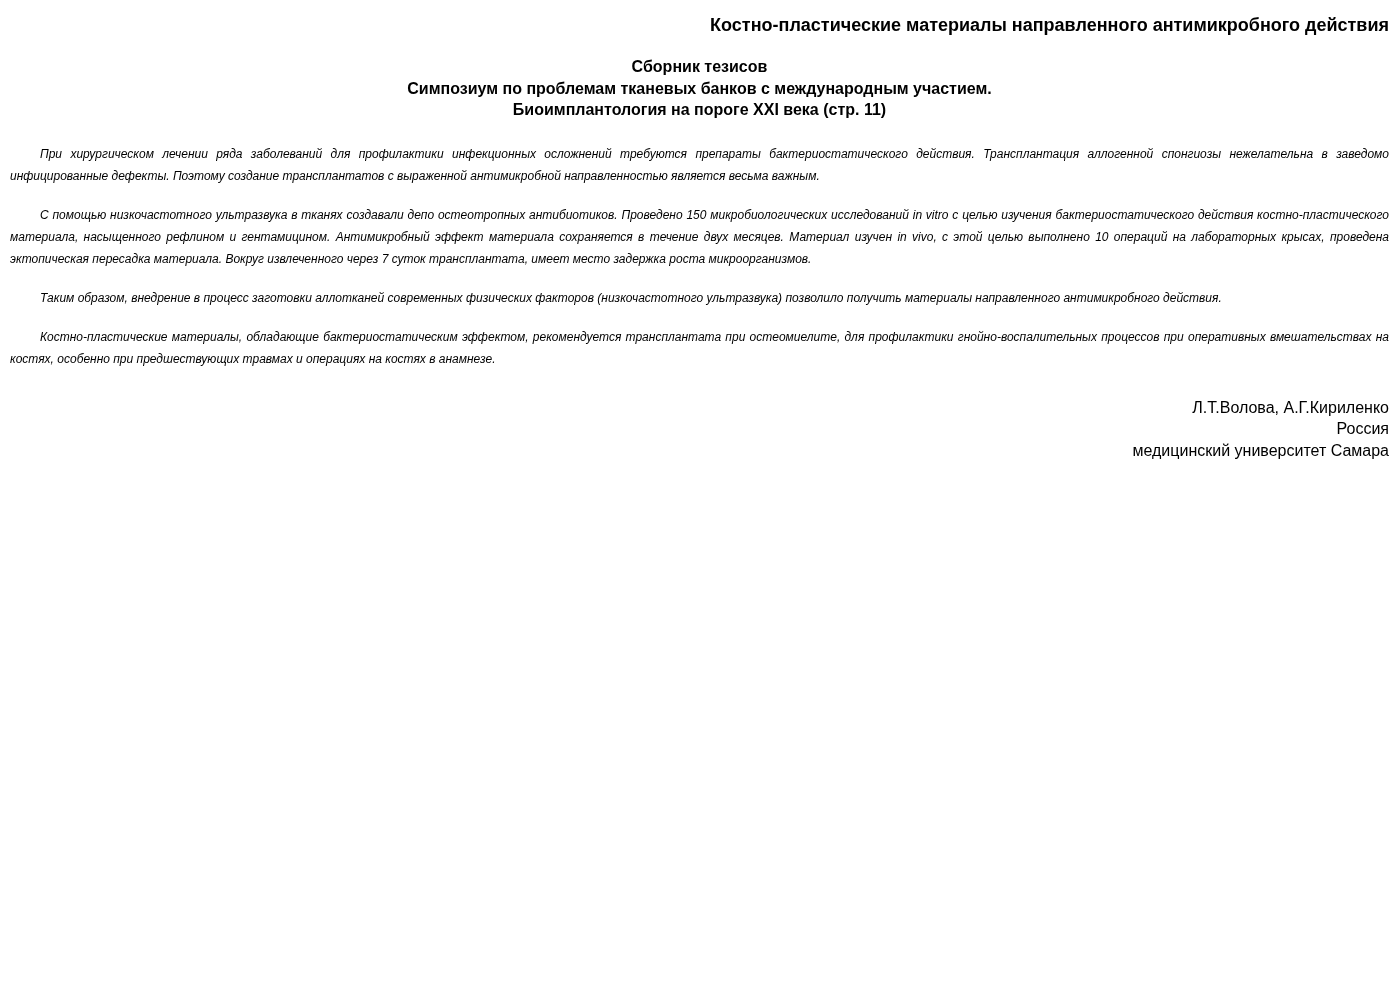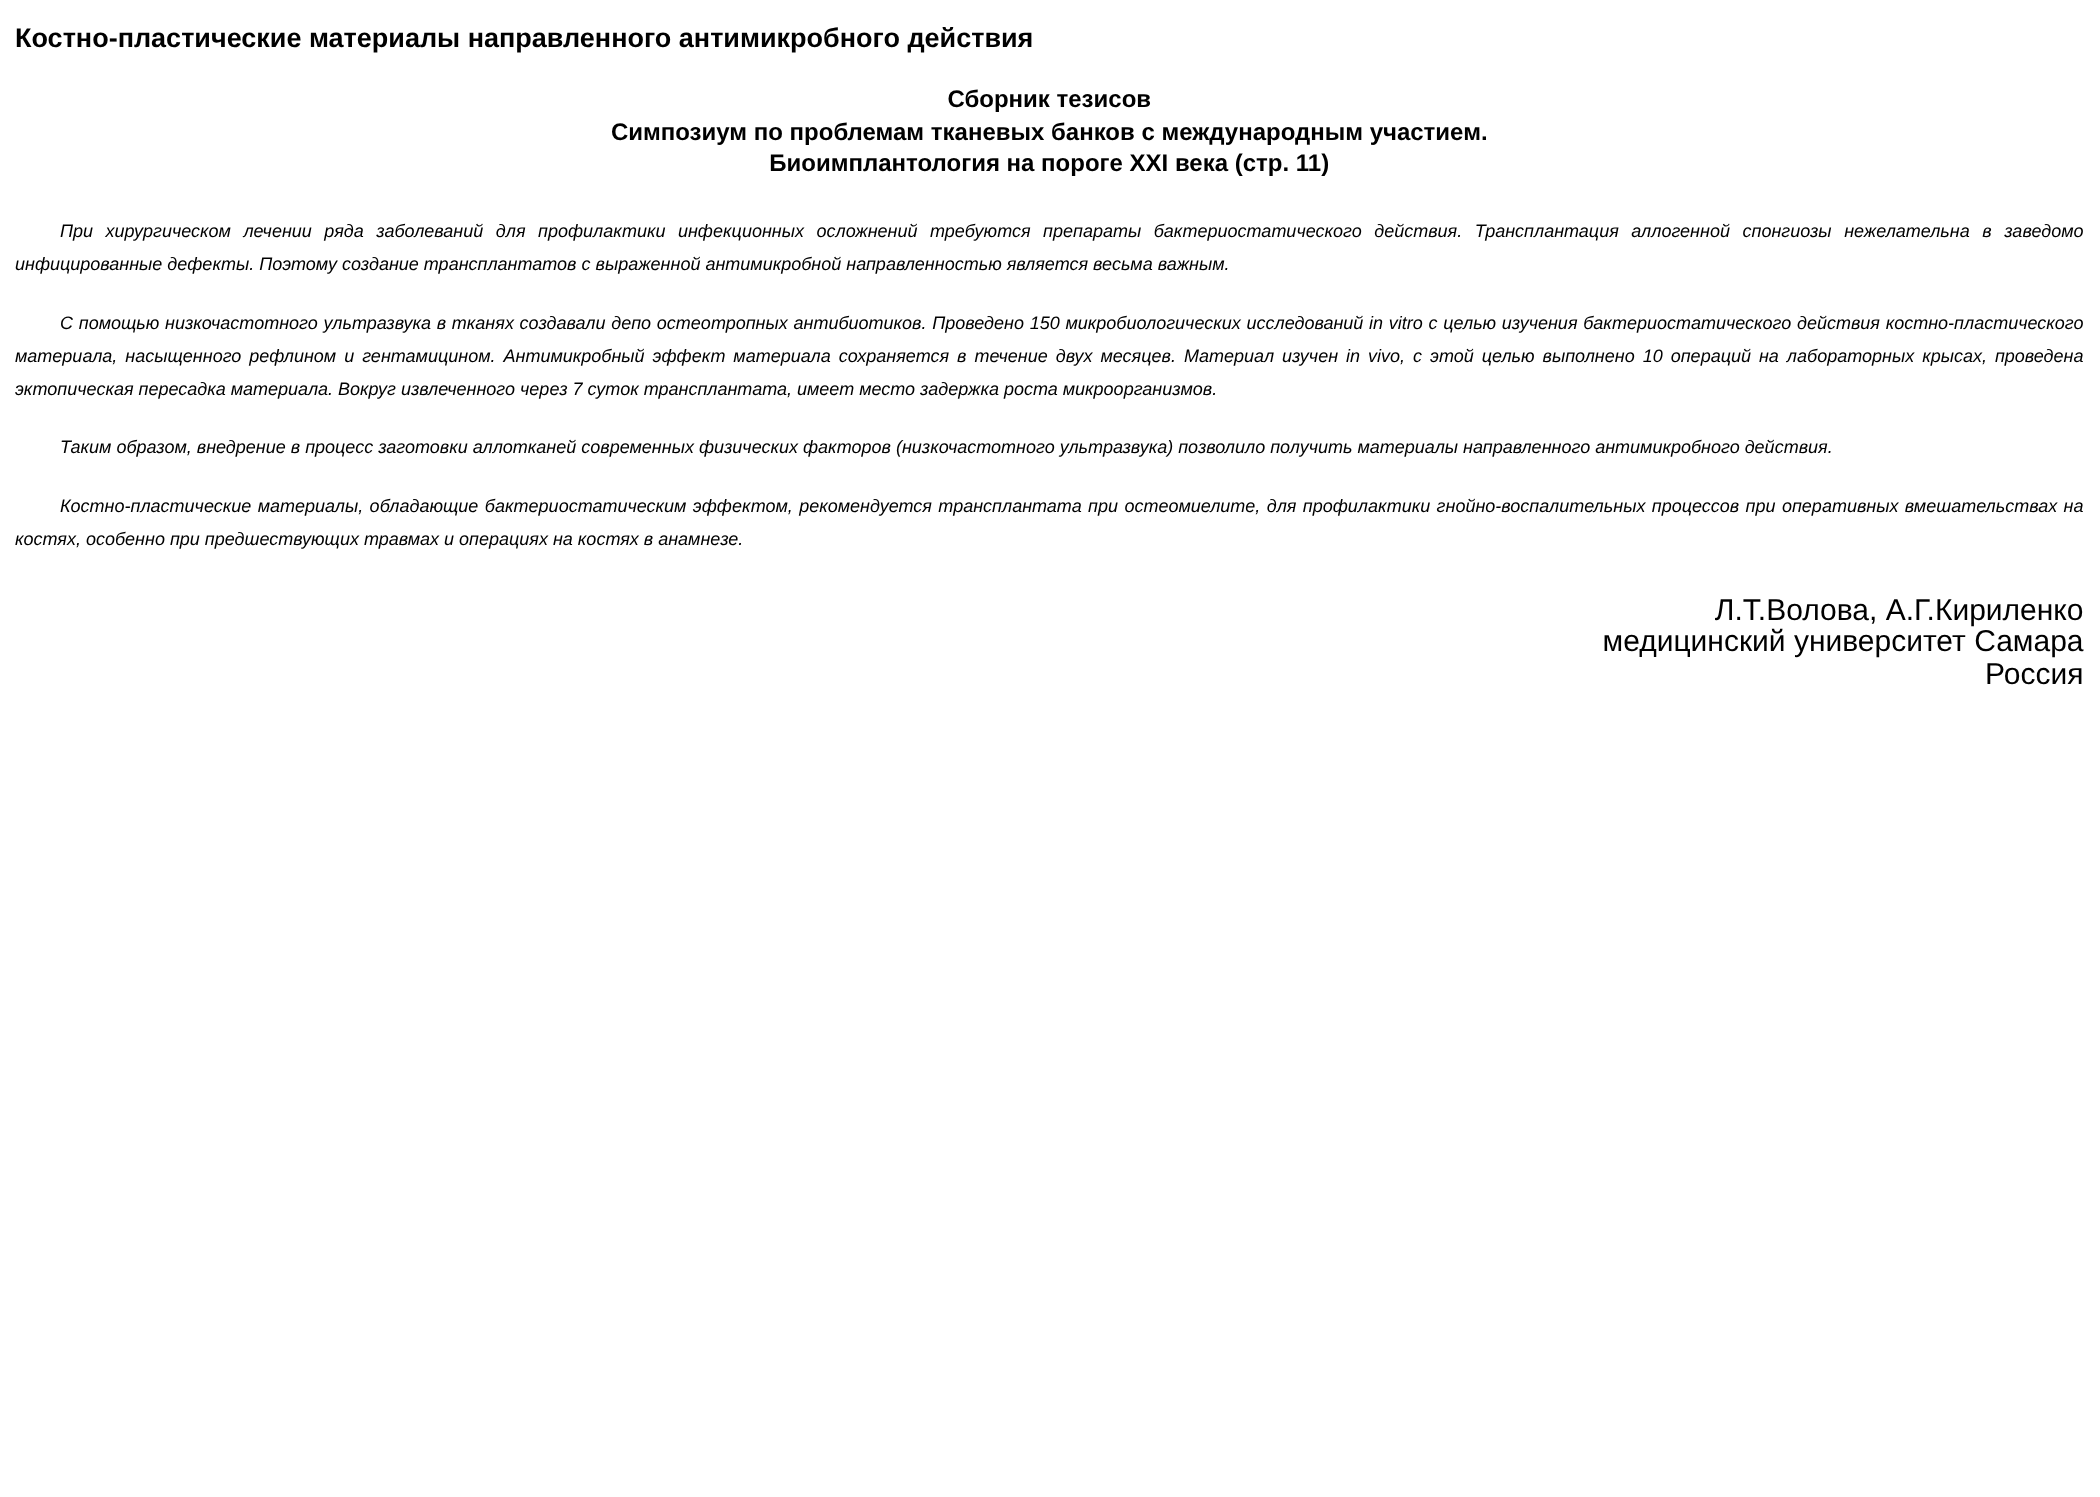--- a/index.html
+++ b/index.html
@@ -12,21 +12,21 @@
   .page {
     position: relative;
     width: 1400px;
     height: 998px;
     background: #ffffff;
     overflow: hidden;
     box-sizing: border-box;
     padding: 12px 11px 0 10px;
   }
   .doc-title {
-    text-align: left;
+    text-align: right;
     font-weight: bold;
     font-size: 18px;
     line-height: 22px;
     margin: 2px 0 20px 0;
   }
   .doc-subtitle {
     text-align: center;
     font-weight: bold;
     font-size: 16px;
     line-height: 21.5px;
@@ -35,21 +35,21 @@
   .doc-body p {
     font-size: 12px;
     line-height: 22px;
     text-align: justify;
     text-indent: 30px;
     margin: 0 0 17px 0;
     font-style: italic;
   }
   .doc-signature {
     text-align: right;
-    font-size: 20px;
+    font-size: 16px;
     line-height: 21.5px;
     margin-top: 27px;
   }
 </style>
 </head>
 <body>
 
 <div class="page">
 
   <h1 class="doc-title">Костно-пластические материалы направленного антимикробного действия</h1>
@@ -62,17 +62,17 @@
 
   <div class="doc-body">
     <p>При хирургическом лечении ряда заболеваний для профилактики инфекционных осложнений требуются препараты бактериостатического действия. Трансплантация аллогенной спонгиозы нежелательна в заведомо инфицированные дефекты. Поэтому создание трансплантатов с выраженной антимикробной направленностью является весьма важным.</p>
     <p>С помощью низкочастотного ультразвука в тканях создавали депо остеотропных антибиотиков. Проведено 150 микробиологических исследований in vitro с целью изучения бактериостатического действия костно-пластического материала, насыщенного рефлином и гентамицином. Антимикробный эффект материала сохраняется в течение двух месяцев. Материал изучен in vivo, с этой целью выполнено 10 операций на лабораторных крысах, проведена эктопическая пересадка материала. Вокруг извлеченного через 7 суток трансплантата, имеет место задержка роста микроорганизмов.</p>
     <p>Таким образом, внедрение в процесс заготовки аллотканей современных физических факторов (низкочастотного ультразвука) позволило получить материалы направленного антимикробного действия.</p>
     <p>Костно-пластические материалы, обладающие бактериостатическим эффектом, рекомендуется трансплантата при остеомиелите, для профилактики гнойно-воспалительных процессов при оперативных вмешательствах на костях, особенно при предшествующих травмах и операциях на костях в анамнезе.</p>
   </div>
 
   <div class="doc-signature">
     <div>Л.Т.Волова, А.Г.Кириленко</div>
+    <div>Россия</div>
     <div>медицинский университет Самара</div>
-    <div>Россия</div>
   </div>
 
 </div>
 
 </body></html>

